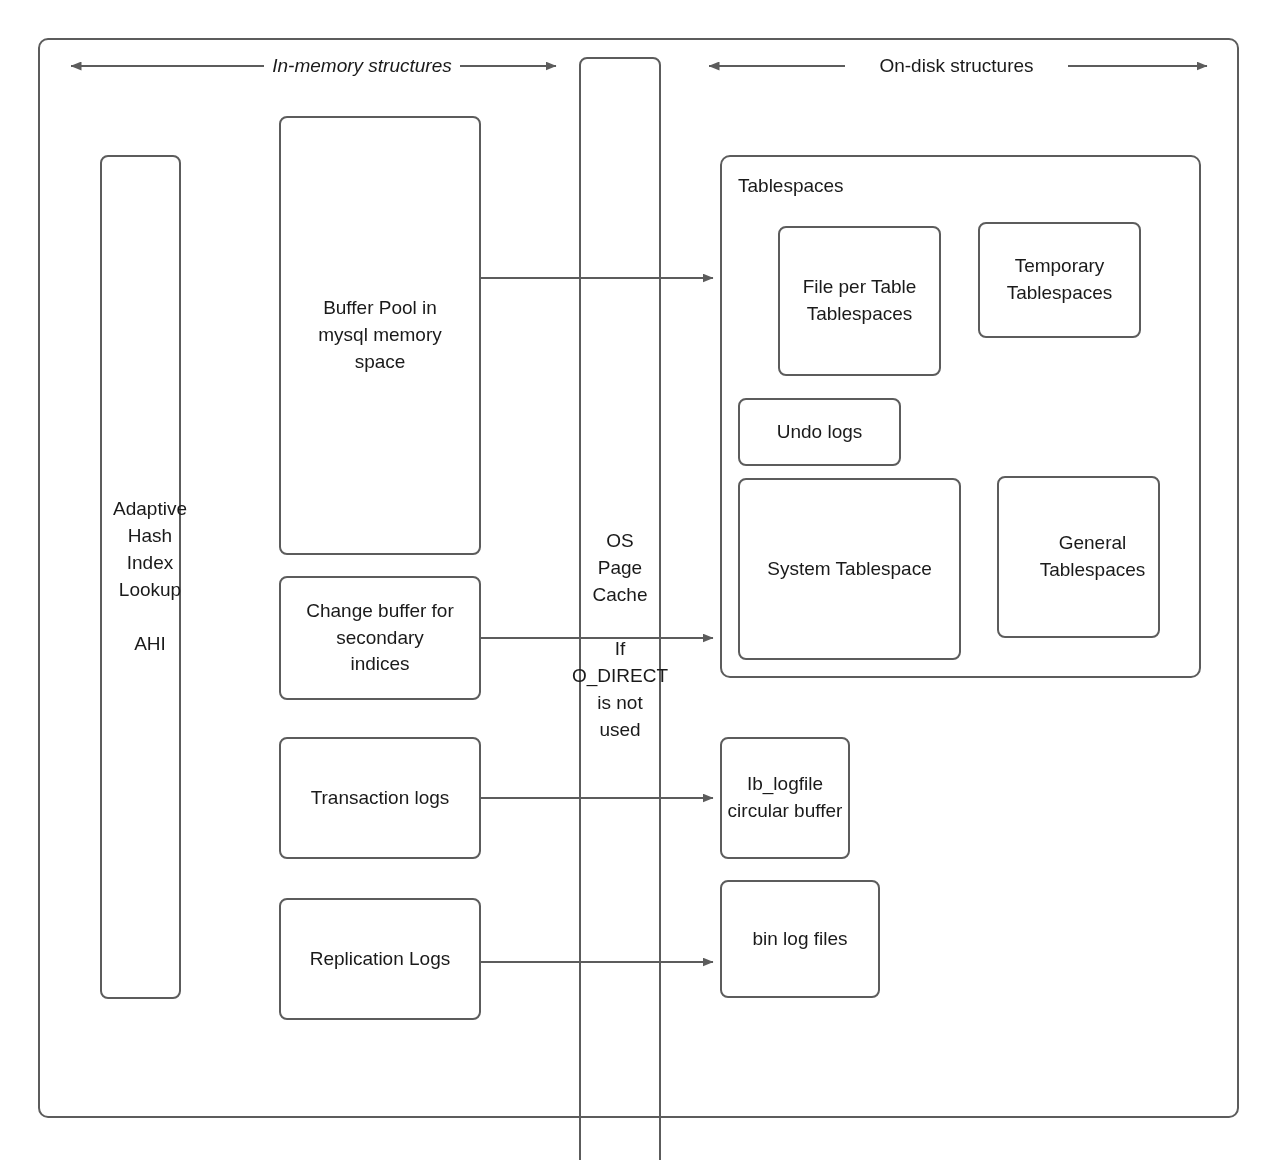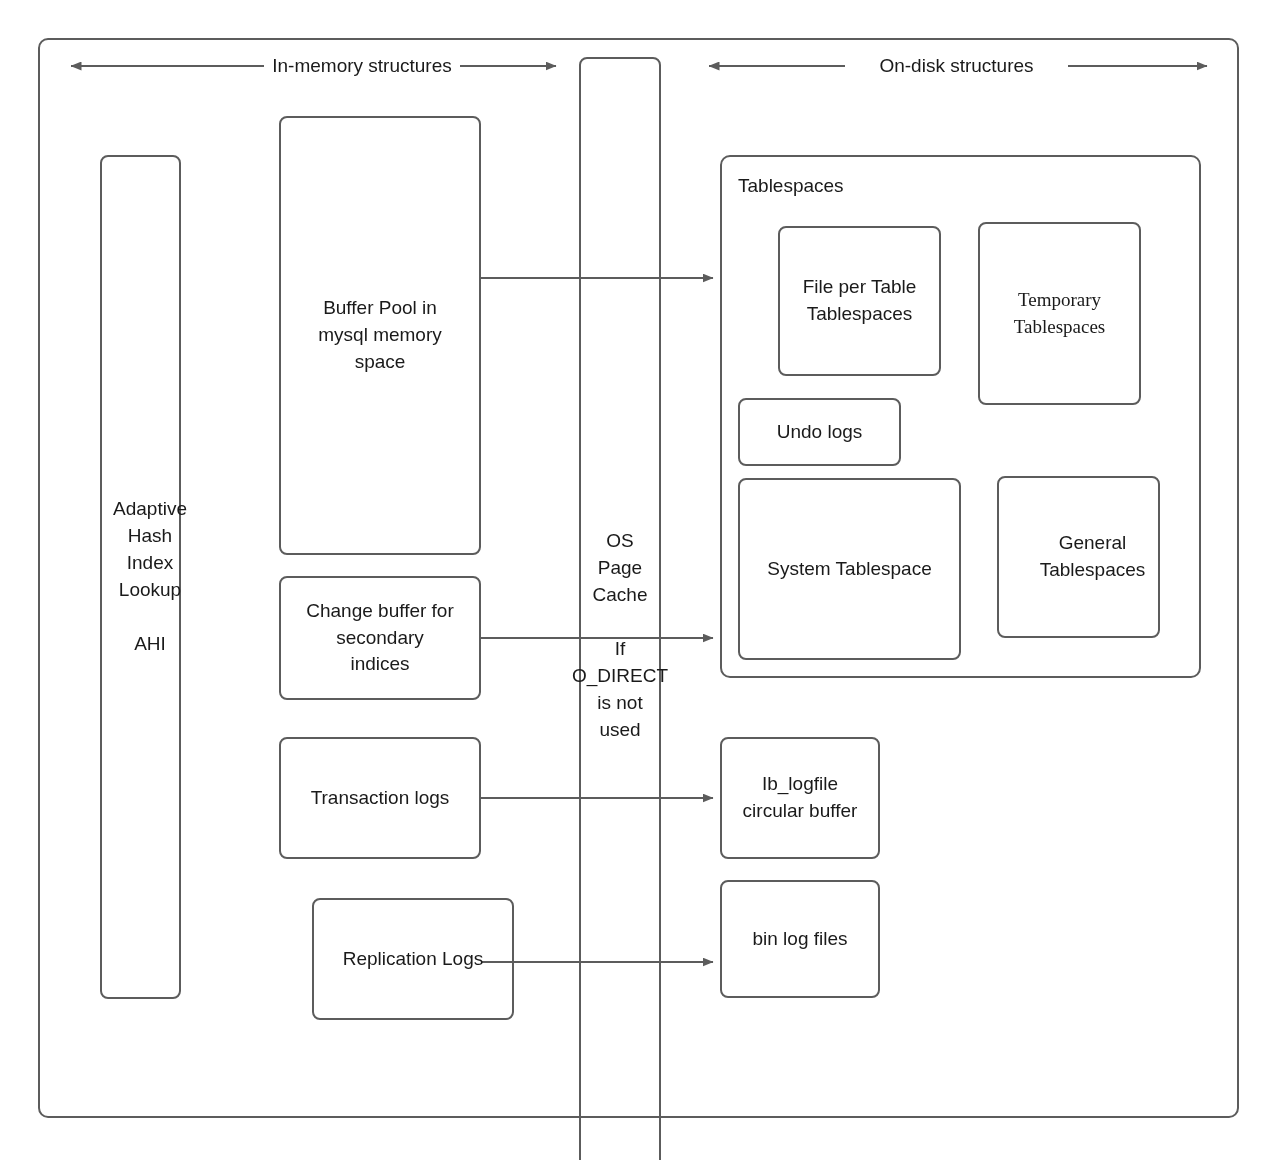--- a/index.html
+++ b/index.html
@@ -117,21 +117,21 @@
 
     <g stroke="#5c5c5c" stroke-width="2.2" fill="none">
       <line x1="481" y1="798" x2="713" y2="798" marker-end="url(#ah)"></line>
     </g>
 
     <g stroke="#5c5c5c" stroke-width="2.2" fill="none">
       <line x1="481" y1="962" x2="713" y2="962" marker-end="url(#ah)"></line>
     </g>
   </svg>
 
-  <div class="band-label" style="left:264px; top:55px; width:196px;">In-memory structures</div>
+  <div class="band-label" style="left:264px; top:55px; width:196px;font-style:italic;">In-memory structures</div>
 
   <div class="band-label" style="left:845px; top:55px; width:223px;">On-disk structures</div>
 
   <div class="box col-text overflow-text" style="left:100px; top:155px; width:81px; height:844px;padding-left:19px;">
     <span>Adaptive
 Hash
 Index
 Lookup
 
 AHI</span>
@@ -146,21 +146,21 @@
   <div class="box" style="left:279px; top:576px; width:202px; height:124px;">
     <span>Change buffer for
 secondary
 indices</span>
   </div>
 
   <div class="box" style="left:279px; top:737px; width:202px; height:122px;">
     <span>Transaction logs</span>
   </div>
 
-  <div class="box" style="left:279px; top:898px; width:202px; height:122px;margin-left:33px;">
+  <div class="box" style="left:279px; top:898px; width:202px; height:122px;">
     <span>Replication Logs</span>
   </div>
 
   <div class="box col-text overflow-text" style="left:579px; top:57px; width:82px; height:1158px;">
     <span>OS
 Page
 Cache
 
 If
 O_DIRECT
@@ -169,39 +169,39 @@
   </div>
 
   <div class="box frame" style="left:720px; top:155px; width:481px; height:523px;"></div>
   <div class="group-label" style="left:738px; top:175px;">Tablespaces</div>
 
   <div class="box" style="left:778px; top:226px; width:163px; height:150px;">
     <span>File per Table
 Tablespaces</span>
   </div>
 
-  <div class="box" style="left:978px; top:222px; width:163px; height:183px;font-family:Liberation Serif, serif;">
+  <div class="box" style="left:978px; top:222px; width:163px; height:116px;">
     <span>Temporary
 Tablespaces</span>
   </div>
 
   <div class="box" style="left:738px; top:398px; width:163px; height:68px;">
     <span>Undo logs</span>
   </div>
 
   <div class="box" style="left:738px; top:478px; width:223px; height:182px;">
     <span>System Tablespace</span>
   </div>
 
   <div class="box" style="left:997px; top:476px; width:163px; height:162px;padding-left:28px;">
     <span>General
 Tablespaces</span>
   </div>
 
-  <div class="box" style="left:720px; top:737px; width:160px; height:122px;">
+  <div class="box" style="left:720px; top:737px; width:130px; height:122px;">
     <span>Ib_logfile
 circular buffer</span>
   </div>
 
   <div class="box" style="left:720px; top:880px; width:160px; height:118px;">
     <span>bin log files</span>
   </div>
 
 </div>
 

